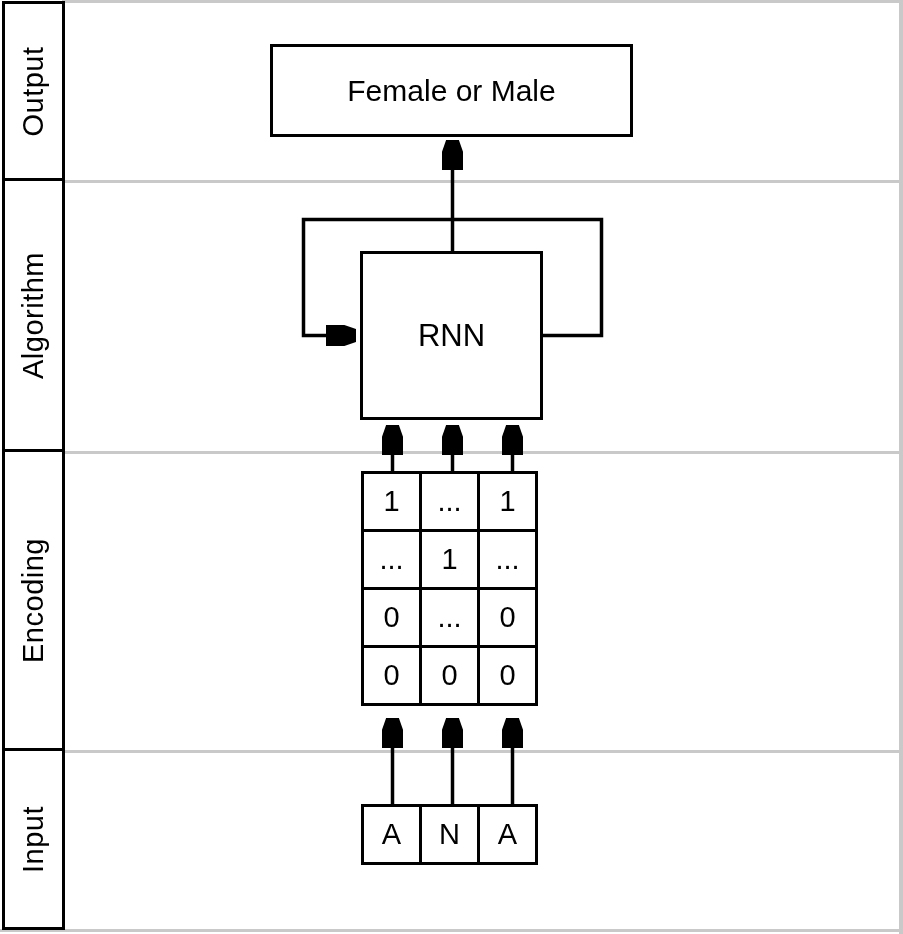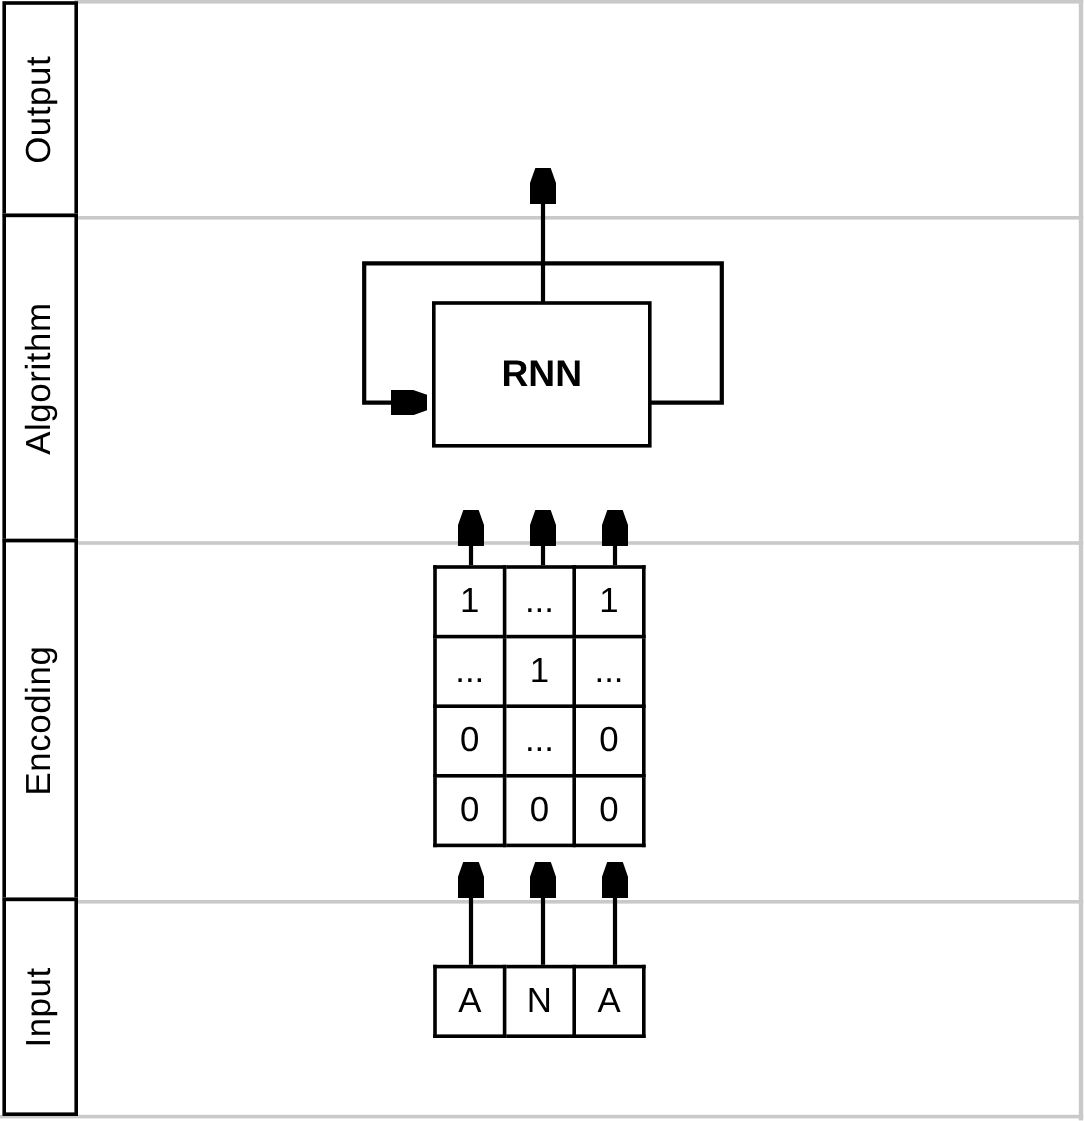--- a/index.html
+++ b/index.html
@@ -50,21 +50,21 @@
   
   .dbox {
     position: absolute;
     background: #ffffff;
     border: 3px solid #000000;
     display: flex;
     align-items: center;
     justify-content: center;
   }
   .output-box { left: 270px; top: 44px; width: 363px; height: 93px; font-size: 30px; }
-  .rnn-box    { left: 360px; top: 251px; width: 183px; height: 122px; font-size: 31px; font-weight: bold; }
+  .rnn-box    { left: 360px; top: 251px; width: 183px; height: 169px; font-size: 31px; }
 
   
   table.cells {
     position: absolute;
     border-collapse: collapse;
     background: #ffffff;
   }
   table.cells td {
     width: 58px;
     height: 57px;
@@ -109,20 +109,23 @@
   <div class="sidebar-cell" style="top:178px; height:274px;">
     <span class="sidebar-label">Algorithm</span>
   </div>
   <div class="sidebar-cell" style="top:449px; height:302px;">
     <span class="sidebar-label">Encoding</span>
   </div>
   <div class="sidebar-cell" style="top:748px; height:182px;">
     <span class="sidebar-label">Input</span>
   </div>
 
+  <div class="dbox output-box">
+    <span>Female or Male</span>
+  </div>
 
   <div class="dbox rnn-box">
     <span>RNN</span>
   </div>
 
   <table class="cells enc-grid">
     <tbody>
         <tr>
       <td>1</td>
       <td>...</td>

